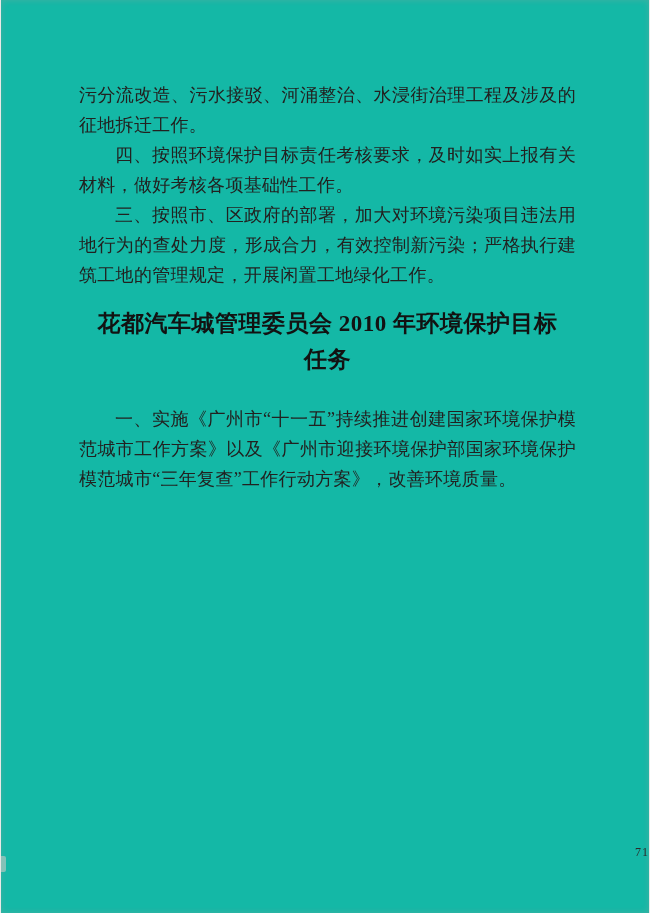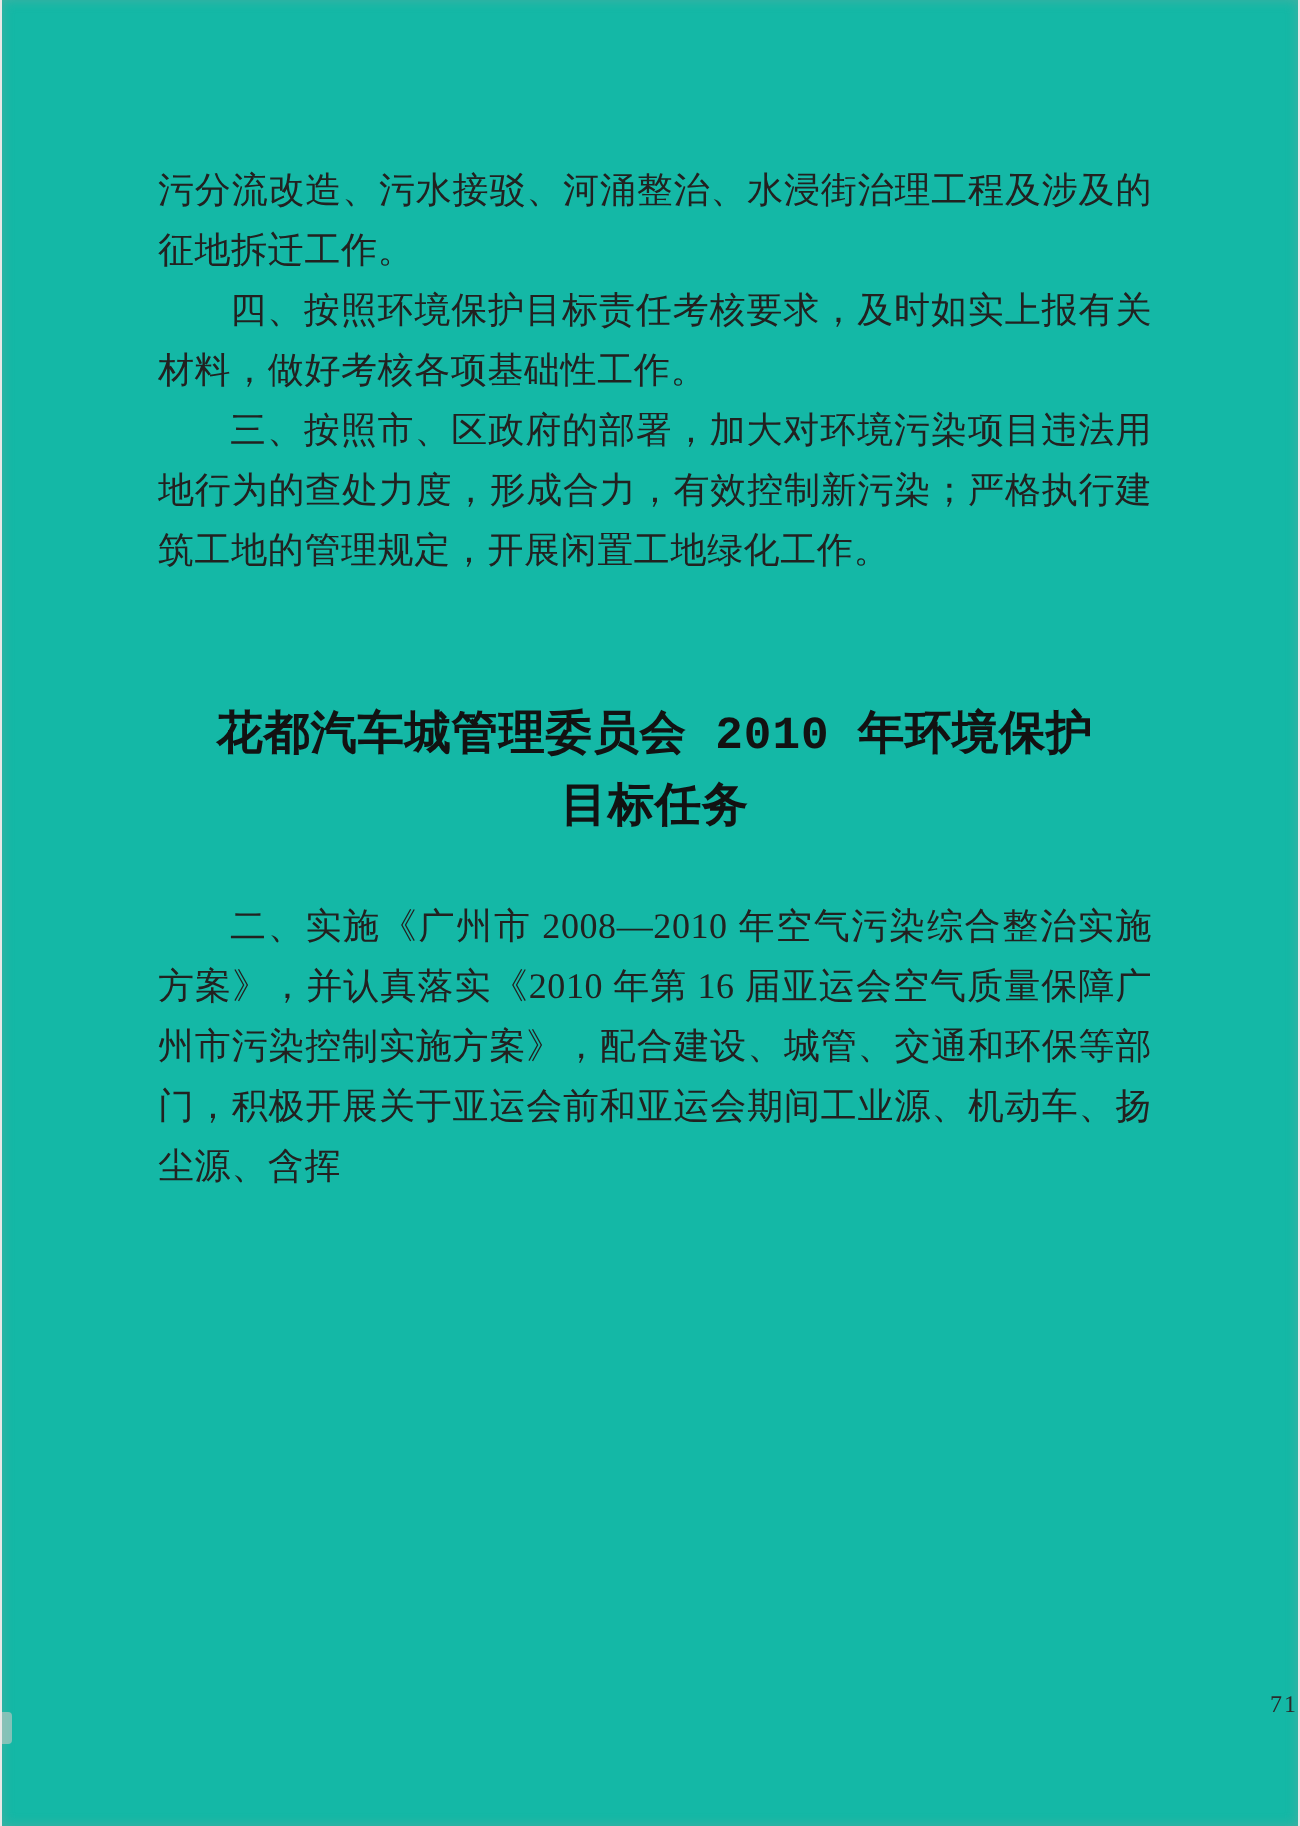--- a/index.html
+++ b/index.html
@@ -31,28 +31,27 @@
     text-align: justify;
     text-justify: inter-ideograph;
     letter-spacing: 0.3px;
     color: #222120;
   }
   .body-text.indent {
     text-indent: 2em;
   }
   .doc-title {
     width: 460px;
-    margin: 60px auto 26px auto;
+    margin: 16px auto 26px auto;
     font-size: 23px;
     line-height: 36px;
     font-weight: bold;
     text-align: center;
     letter-spacing: 0.5px;
     color: #121212;
-    font-family: Liberation Mono, monospace;
   }
   .page-number {
     position: absolute;
     left: 0;
     right: 0;
     top: 845px;
     text-align: right;
     font-size: 12px;
     font-weight: normal;
     letter-spacing: 1px;
@@ -73,19 +72,19 @@
 <body>
 
 <div class="page">
   <div class="content">
     <p class="body-text">污分流改造、污水接驳、河涌整治、水浸街治理工程及涉及的征地拆迁工作。</p>
     <p class="body-text indent">四、按照环境保护目标责任考核要求，及时如实上报有关材料，做好考核各项基础性工作。</p>
     <p class="body-text indent">三、按照市、区政府的部署，加大对环境污染项目违法用地行为的查处力度，形成合力，有效控制新污染；严格执行建筑工地的管理规定，开展闲置工地绿化工作。</p>
 
     <h1 class="doc-title">花都汽车城管理委员会 2010 年环境保护目标任务</h1>
 
-    <p class="body-text indent">二、实施《广州市 2008—2010 年空气污染综合整治实施方案》，并认真落实《2010 年第 16 届亚运会空气质量保障广州市污染控制实施方案》，配合建设、城管、交通和环保等部门，积极开展关于亚运会前和亚运会期间工业源、机动车、扬尘源、含挥</p>
+    <p class="body-text indent">一、实施《广州市“十一五”持续推进创建国家环境保护模范城市工作方案》以及《广州市迎接环境保护部国家环境保护模范城市“三年复查”工作行动方案》，改善环境质量。</p>
   </div>
 
   <div class="scan-mark"></div>
 
   <div class="page-number">71</div>
 </div>
 
 </body></html>

